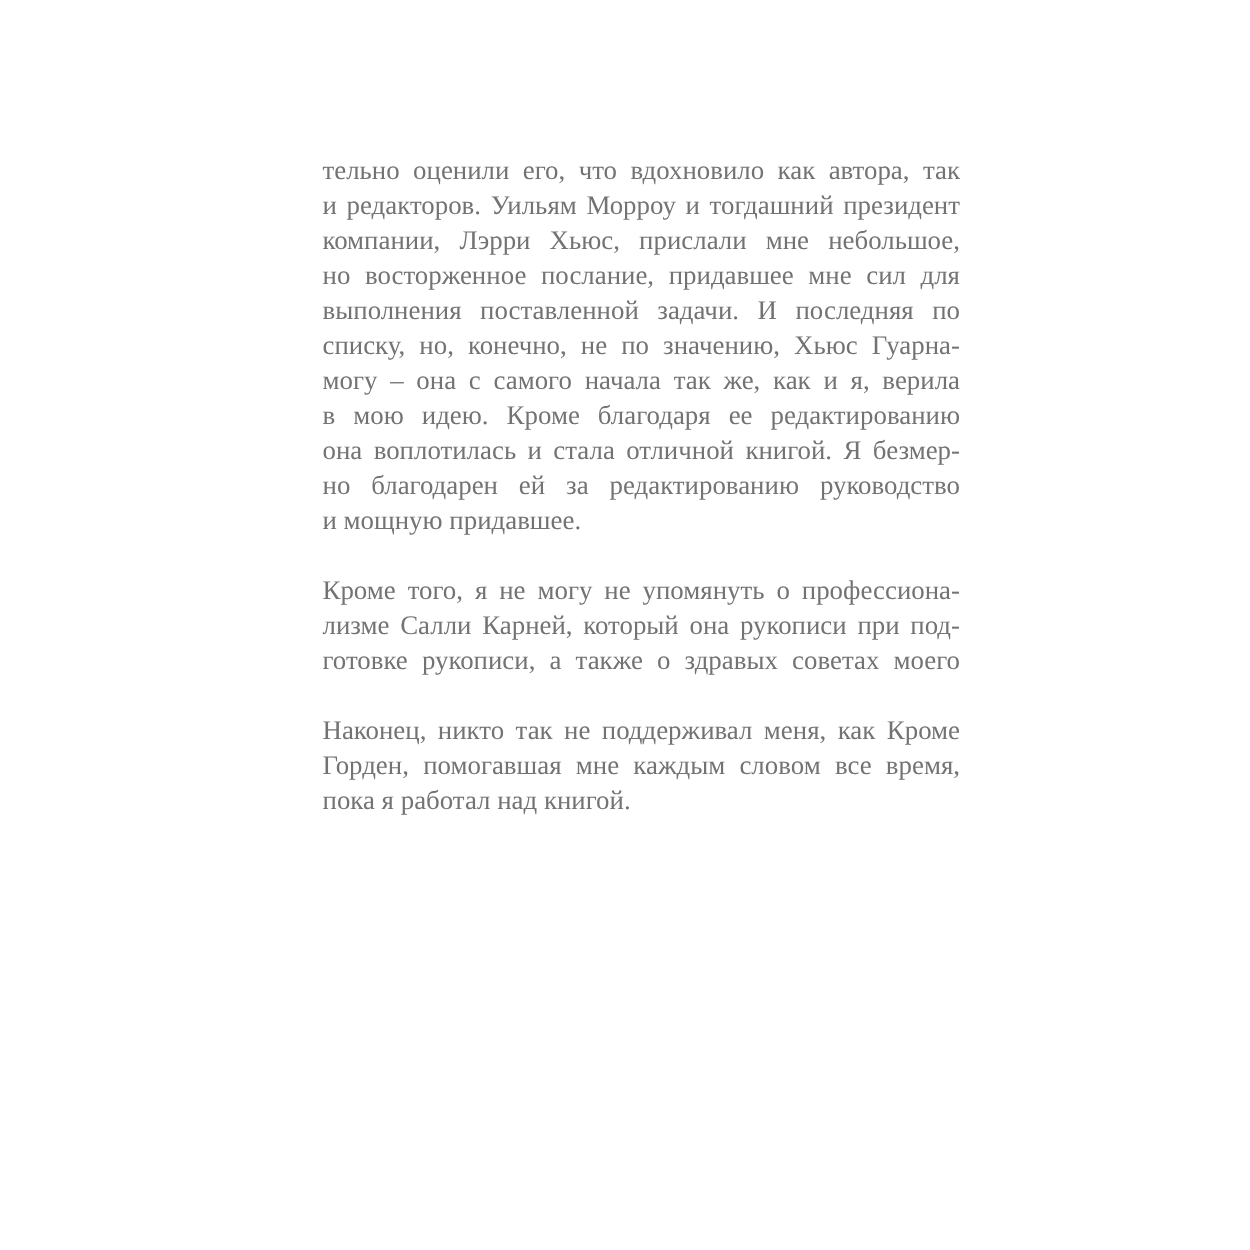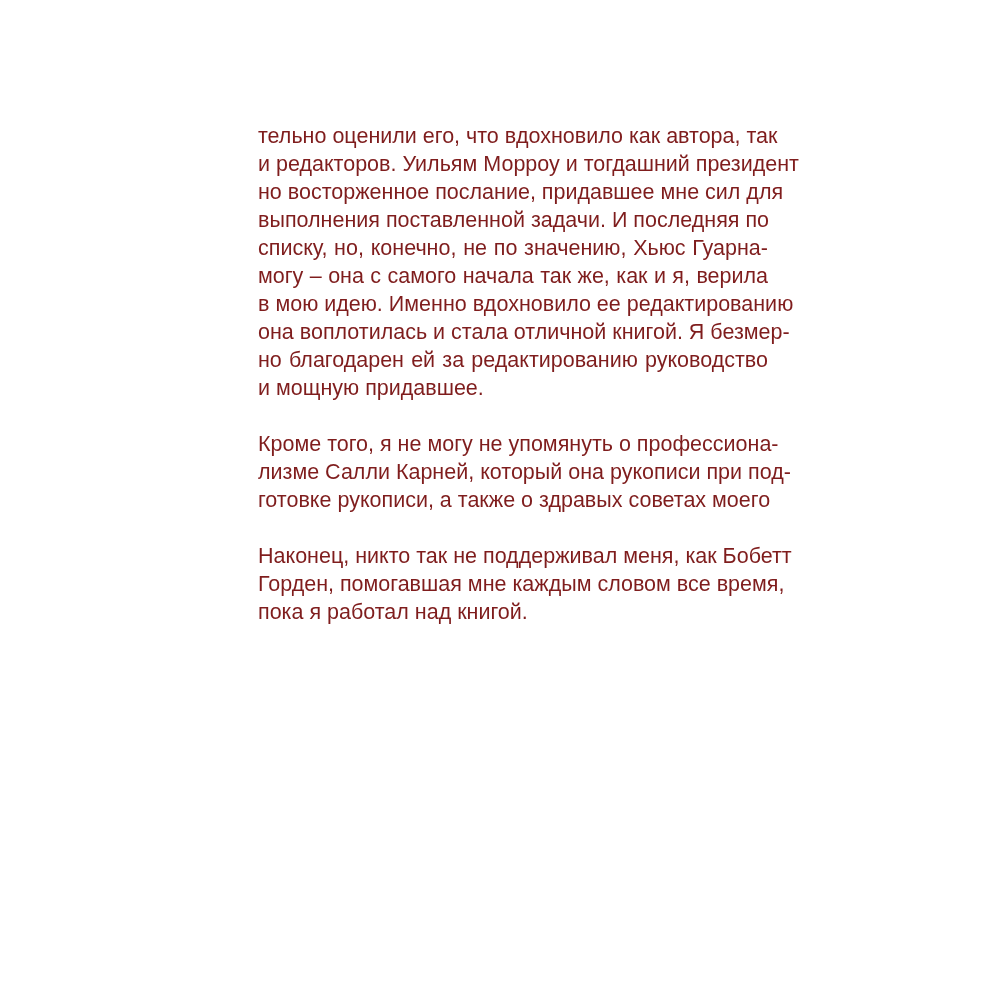--- a/index.html
+++ b/index.html
@@ -2,54 +2,55 @@
 <html><head>
 <meta charset="utf-8">
 <style>
   html, body { margin: 0; padding: 0; background: #ffffff; }
   body { width: 1000px; height: 1000px; position: relative; overflow: hidden; }
   .page {
     position: absolute;
     left: 258px;
     top: 122px;
     width: 510px;
-    font-family: Liberation Sans, sans-serif;
+    font-family: Liberation Serif, serif;
     font-size: 21.5px;
-    color: #7f1d1d;
+    color: #737373;
   }
   .para { margin: 0 0 28px 0; }
   .line {
     display: block;
     height: 28px;
     line-height: 28px;
     white-space: nowrap;
     text-align: justify;
     text-align-last: justify;
   }
   .line.last { text-align-last: left; }
 </style>
 </head>
 <body>
 
 <div class="page">
   <div class="para">
     <span class="line">тельно оценили его, что вдохновило как автора, так</span>
     <span class="line">и редакторов. Уильям Морроу и тогдашний президент</span>
+    <span class="line">компании, Лэрри Хьюс, прислали мне небольшое,</span>
     <span class="line">но восторженное послание, придавшее мне сил для</span>
     <span class="line">выполнения поставленной задачи. И последняя по</span>
     <span class="line">списку, но, конечно, не по значению, Хьюс Гуарна-</span>
     <span class="line">могу – она с самого начала так же, как и я, верила</span>
-    <span class="line">в мою идею. Именно вдохновило ее редактированию</span>
+    <span class="line">в мою идею. Кроме благодаря ее редактированию</span>
     <span class="line">она воплотилась и стала отличной книгой. Я безмер-</span>
     <span class="line">но благодарен ей за редактированию руководство</span>
     <span class="line last">и мощную придавшее.</span>
   </div>
   <div class="para">
     <span class="line">Кроме того, я не могу не упомянуть о профессиона-</span>
     <span class="line">лизме Салли Карней, который она рукописи при под-</span>
     <span class="line">готовке рукописи, а также о здравых советах моего</span>
   </div>
   <div class="para">
-    <span class="line">Наконец, никто так не поддерживал меня, как Бобетт</span>
+    <span class="line">Наконец, никто так не поддерживал меня, как Кроме</span>
     <span class="line">Горден, помогавшая мне каждым словом все время,</span>
     <span class="line last">пока я работал над книгой.</span>
   </div>
 </div>
 
 </body></html>

